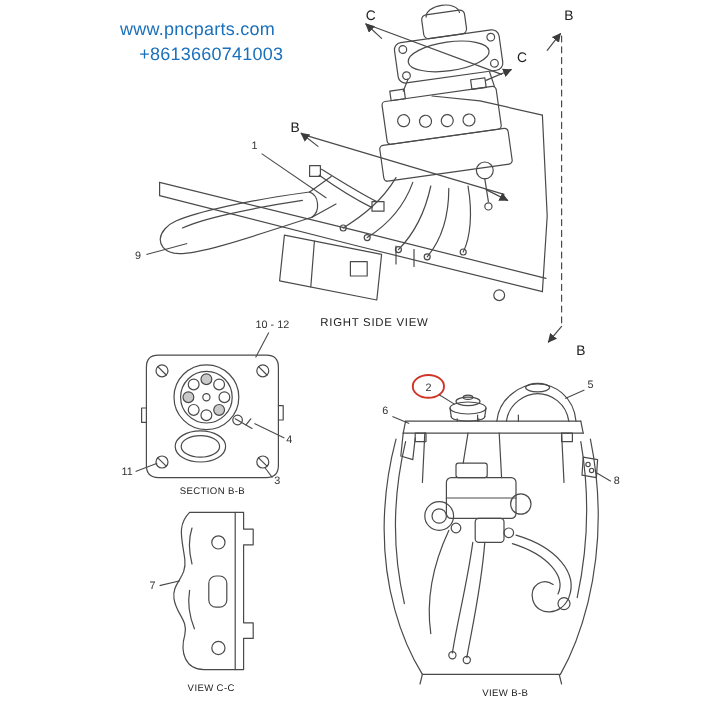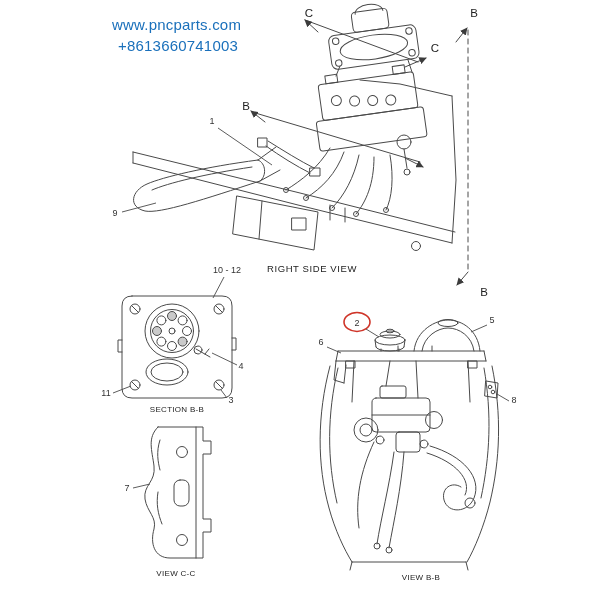--- a/index.html
+++ b/index.html
@@ -1,24 +1,24 @@
 <!DOCTYPE html>
 <html><head>
 <meta charset="utf-8">
 <style>
   html,body{margin:0;padding:0;background:#ffffff;}
   .page{
     position:relative;width:600px;height:600px;background:#ffffff;overflow:hidden;
     font-family:"Liberation Sans","DejaVu Sans",sans-serif;
   }
   .watermark{
-    position:absolute;left:112px;top:14px;color:#1a70bb;
+    position:absolute;left:100px;top:14px;color:#1a70bb;
     font-size:15px;line-height:21px;letter-spacing:.2px;
   }
-  .watermark .wm-phone{margin-left:6px;}
+  .watermark .wm-phone{margin-left:16px;}
   svg.diagram{position:absolute;left:0;top:0;}
   svg text{
     font-family:"Liberation Sans","DejaVu Sans",sans-serif;
     fill:#333;stroke:none;
   }
   .t-callout{font-size:9px;}
   .t-marker{font-size:11.5px;fill:#222;}
   .t-label{font-size:9.5px;letter-spacing:.6px;fill:#222;}
   .t-sublabel{font-size:8px;fill:#222;letter-spacing:.3px;}
   .lw{stroke:#4a4a4a;fill:none;stroke-width:1;stroke-linecap:round;stroke-linejoin:round;}

